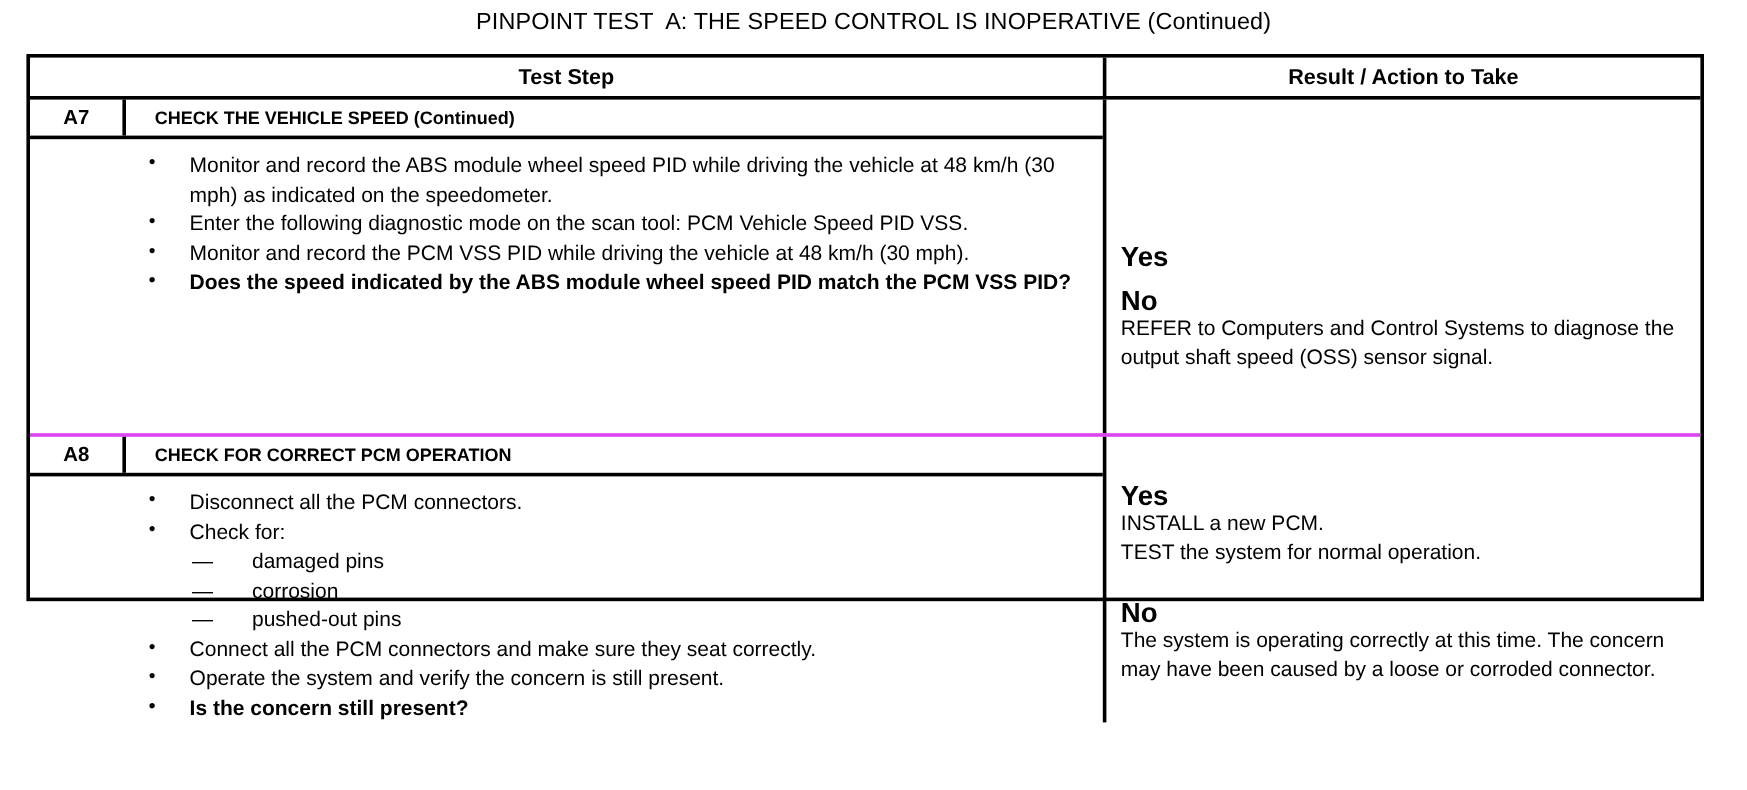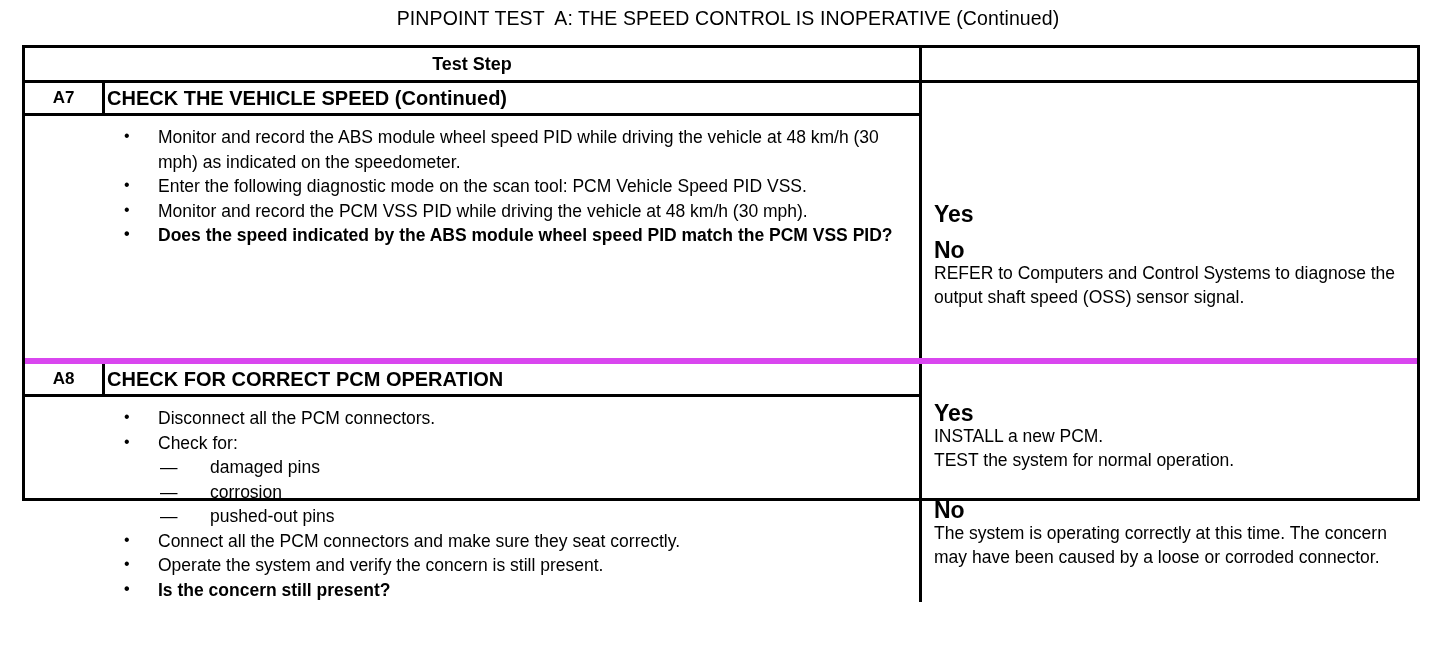--- a/index.html
+++ b/index.html
@@ -72,21 +72,21 @@
     justify-content: center;
     font-size: 18px;
     font-weight: bold;
   }
 
   
   .block {
     display: flex;
     box-sizing: border-box;
   }
-  .block--a7 { height: 281px; flex: 0 0 281px; border-bottom: 6px solid #d946ef; }
+  .block--a7 { height: 281px; flex: 0 0 281px; border-bottom: 3px solid #d946ef; }
   .block--a8 { flex: 1 1 auto; }
 
   .step-col {
     width: 897px;
     flex: 0 0 897px;
     box-sizing: border-box;
     border-right: 3px solid #000;
     display: flex;
     flex-direction: column;
   }
@@ -113,22 +113,22 @@
     display: flex;
     align-items: center;
     justify-content: center;
     font-size: 17px;
     font-weight: bold;
   }
   .step-title {
     flex: 1 1 auto;
     display: flex;
     align-items: center;
-    padding-left: 2px;
-    font-size: 20px;
+    padding-left: 24px;
+    font-size: 15px;
     font-weight: bold;
   }
 
   .step-body {
     flex: 1 1 auto;
     padding: 9px 14px 0 0;
     box-sizing: border-box;
   }
 
   
@@ -197,20 +197,21 @@
 <body>
 
 <div id="page">
 
   <div class="doc-title">PINPOINT TEST  A: THE SPEED CONTROL IS INOPERATIVE (Continued)</div>
 
   <div class="table">
 
     <div class="thead">
       <div class="th-step">Test Step</div>
+      <div class="th-result">Result / Action to Take</div>
     </div>
 
     <div class="block block--a7">
 
       <div class="step-col">
         <div class="step-head">
           <div class="step-id">A7</div>
           <div class="step-title">CHECK THE VEHICLE SPEED (Continued)</div>
         </div>
         <div class="step-body">

